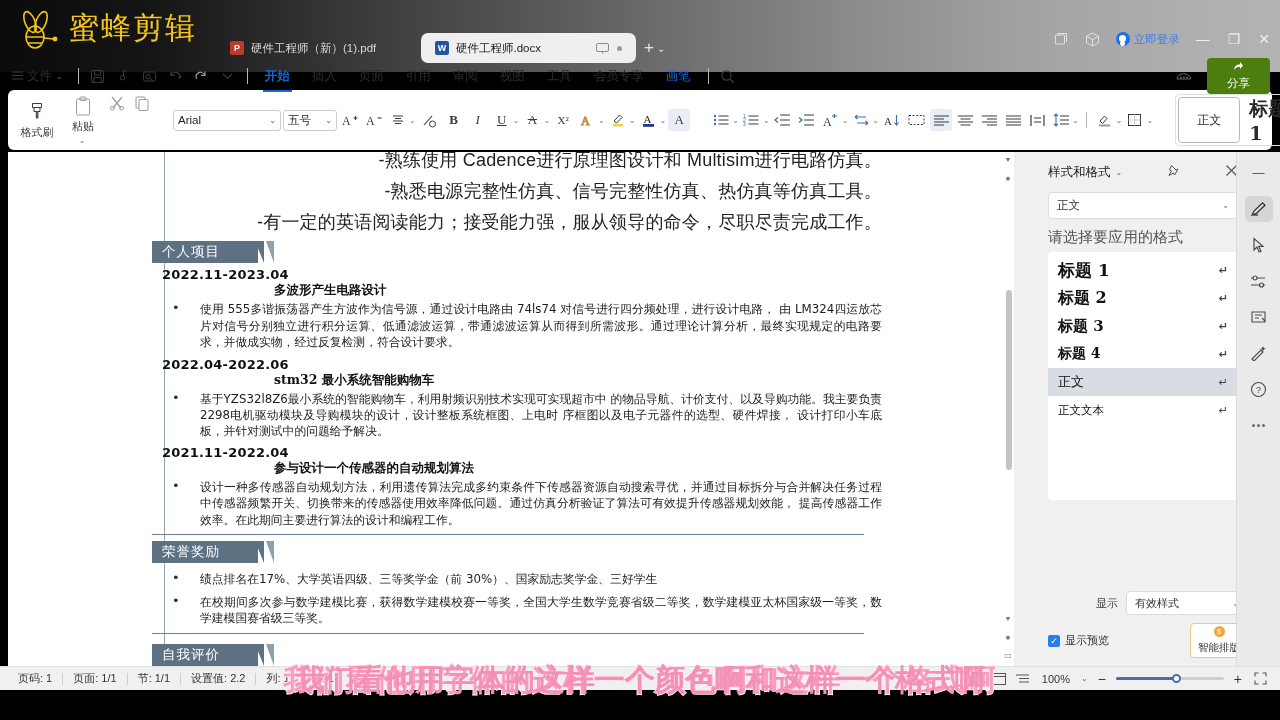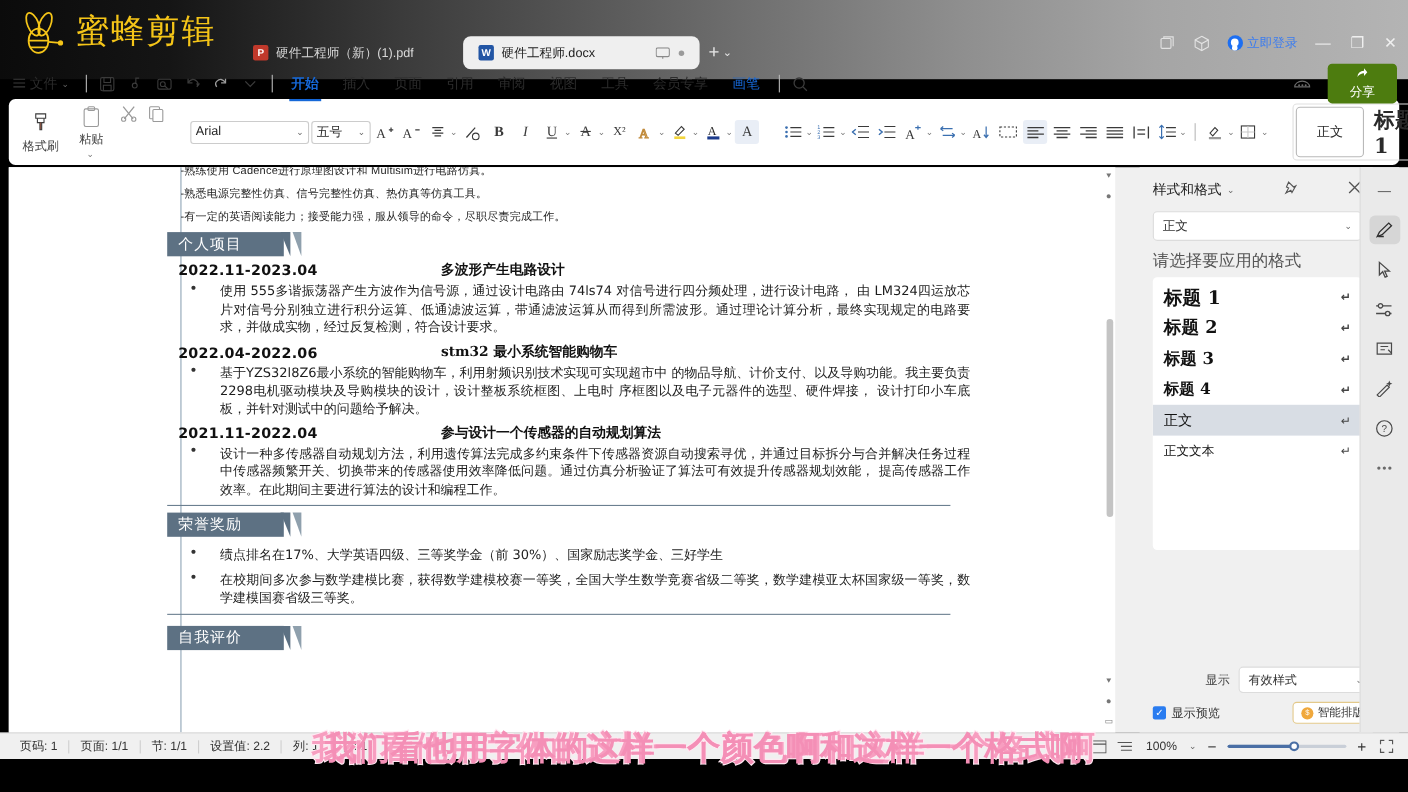--- a/index.html
+++ b/index.html
@@ -82,31 +82,31 @@
   .scell.h1{ font-size:19px; font-weight:bold; }
   .scell.h2{ font-size:16px; font-weight:bold; }
   .sgal-nav{ display:flex; flex-direction:column; justify-content:space-between; height:44px; padding:0 3px;
      color:#8a8a8a; font-size:7px; }
 
   
   .workarea{ position:absolute; left:8px; top:152px; width:1264px; height:514px; background:#f0f0f0; }
   .docscroll{ position:absolute; left:0; top:0; width:1006px; height:514px; background:#f3f3f3; overflow:hidden;}
   .page{ position:absolute; left:0; top:0; width:1006px; height:514px; background:#fff; }
   .pagecontent{ position:absolute; left:144px; top:0px; width:730px; }
-  .dash-line{ font-size:10px; margin:0 0 7px 12px; letter-spacing:.2px;}
+  .dash-line{ font-size:18px; margin:0 0 7px 12px; letter-spacing:.2px;text-align:right;}
 
   .secthead{ position:relative; height:22px; margin:6px 0 4px 0; width:120px; }
   .secthead .bar{ position:absolute; left:0; top:0; height:22px; width:106px; background:#5d7183; }
   .secthead .lbl{ position:absolute; left:10px; top:2px; color:#fff; font-size:13.5px; letter-spacing:1px;
      font-family:"DejaVu Serif","Liberation Serif",serif;}
   .secthead .sl1,.secthead .sl2{ position:absolute; top:0; width:0; height:0; border-style:solid; }
   .secthead .sl1{ left:103px; border-width:0 9px 22px 0; border-color:transparent #5d7183 transparent transparent;}
   .secthead .sl2{ left:114px; border-width:0 8px 22px 0; border-color:transparent #8fa0ad transparent transparent;}
 
-  .projline{ display:flex; align-items:flex-end; margin:3px 0 2px 10px; }
+  .projline{ display:flex; align-items:flex-start; margin:3px 0 2px 10px;flex-direction:column; }
   .projdate{ font-weight:bold; font-size:13px; letter-spacing:.2px; color:#111;
       font-family:"DejaVu Sans","Liberation Sans",sans-serif;}
   .projtitle{ font-weight:bold; font-size:12.5px; margin-left:112px;
       font-family:"DejaVu Serif","Liberation Serif",serif; color:#111;}
   .bullet{ position:relative; margin:1px 0 6px 18px; padding-left:30px; font-size:11.8px; line-height:16.5px;
       text-align:justify; color:#1d1d1d; font-family:"DejaVu Sans","Liberation Sans",sans-serif;}
   .bullet::before{ content:"\2022"; position:absolute; left:2px; top:-1px; font-size:13px; color:#333; }
   .bullet.tight{ line-height:16px; }
   .hrule{ height:1px; background:#6b7f90; margin:4px 0 0 0; width:712px; }
 
@@ -144,21 +144,21 @@
   .sp-show{ display:flex; align-items:center; gap:8px;margin-left:48px; }
   .sp-show .lb{ font-size:11px; color:#444; }
   .sp-show .box{ flex:1; height:24px; background:#fff; border:1px solid #dcdcdc; border-radius:4px;
       display:flex; align-items:center; padding:0 8px; font-size:11px; color:#333;}
   .sp-show .box .v{flex:1;}
   .sp-row2{ display:flex; align-items:center; margin-top:8px; }
   .cbx{ width:12px; height:12px; background:#2a7cf0; border-radius:2px; color:#fff; font-size:9px;
       display:flex; align-items:center; justify-content:center; margin-right:5px;}
   .sp-row2 .lb{ font-size:11px; color:#333; }
   .smartbtn{ margin-left:auto; background:#fff; border:1px solid #e3c98a; border-radius:4px; font-size:10.5px;
-      padding:2px 7px; display:flex; align-items:center; gap:4px; color:#333;}
+      padding:2px 7px; display:flex; align-items:center; gap:4px; color:#333;flex-direction:column;}
   .smartbtn .coin{ width:11px; height:11px; border-radius:50%; background:#f0a83c; color:#fff; font-size:7px;
       display:flex; align-items:center; justify-content:center;}
 
   
   .rail{ position:absolute; left:1228px; top:0; width:44px; height:514px; background:#eaeaea;
      display:flex; flex-direction:column; align-items:center; padding-top:8px; gap:10px; border-left:1px solid #dcdcdc;}
   .rail .ri{ width:28px; height:26px; display:flex; align-items:center; justify-content:center; color:#4a4a4a;
      border-radius:5px; }
   .rail .ri.on{ background:#d6d6d6; color:#2f2f2f; }
 

